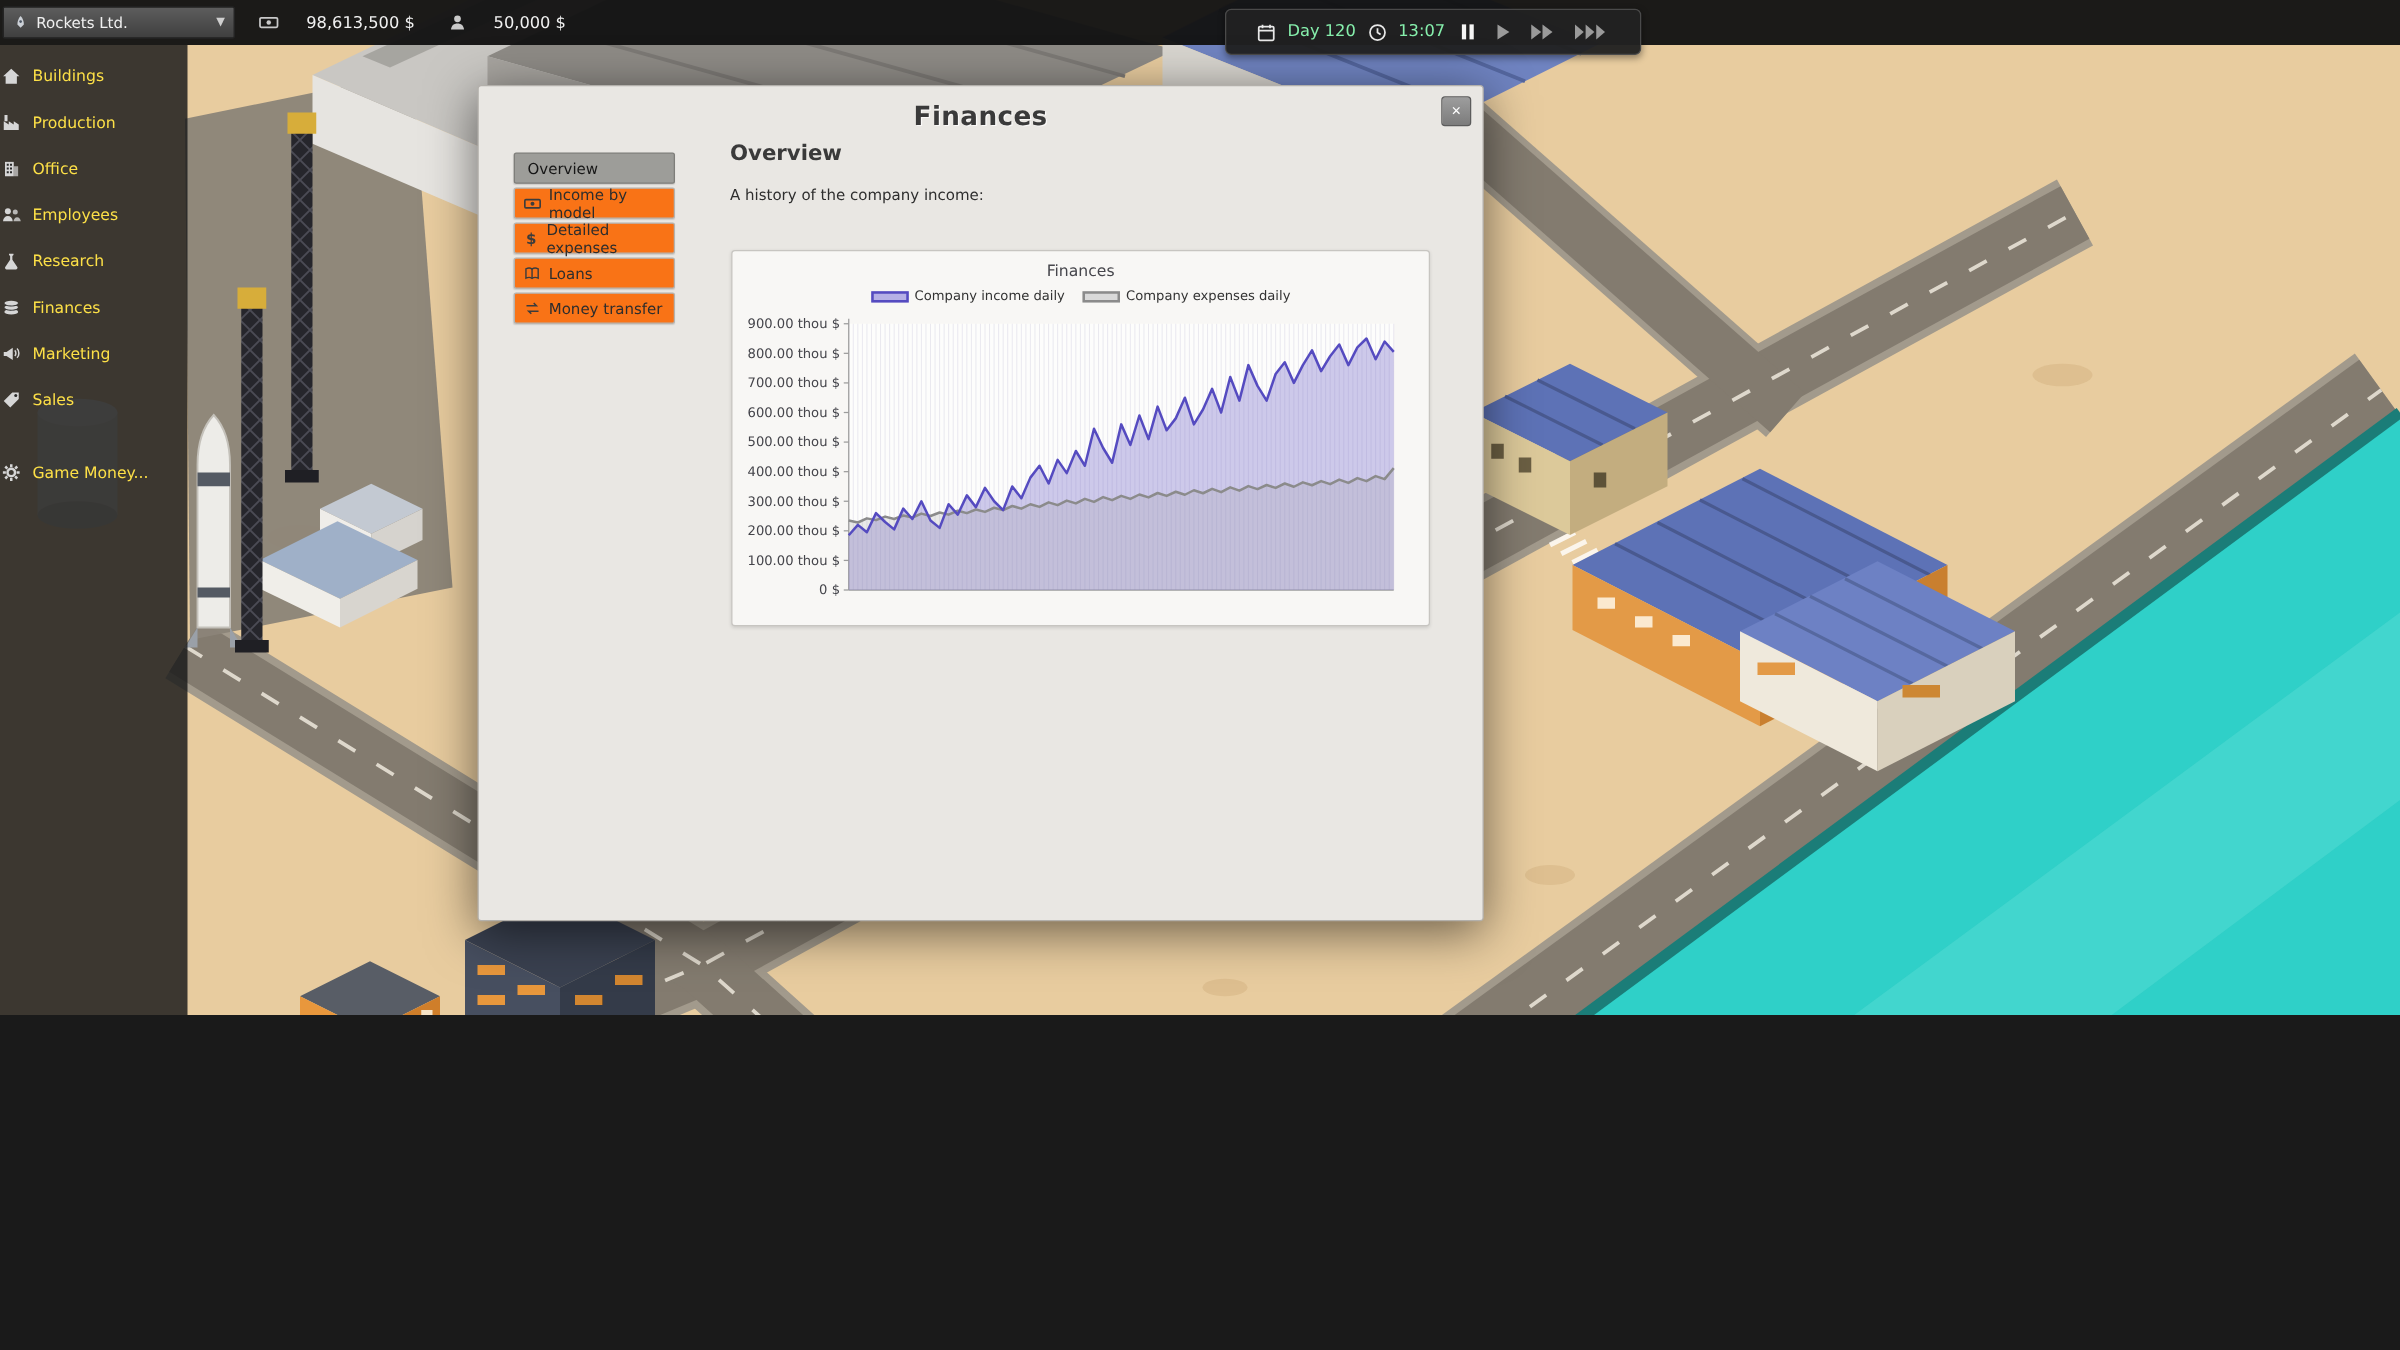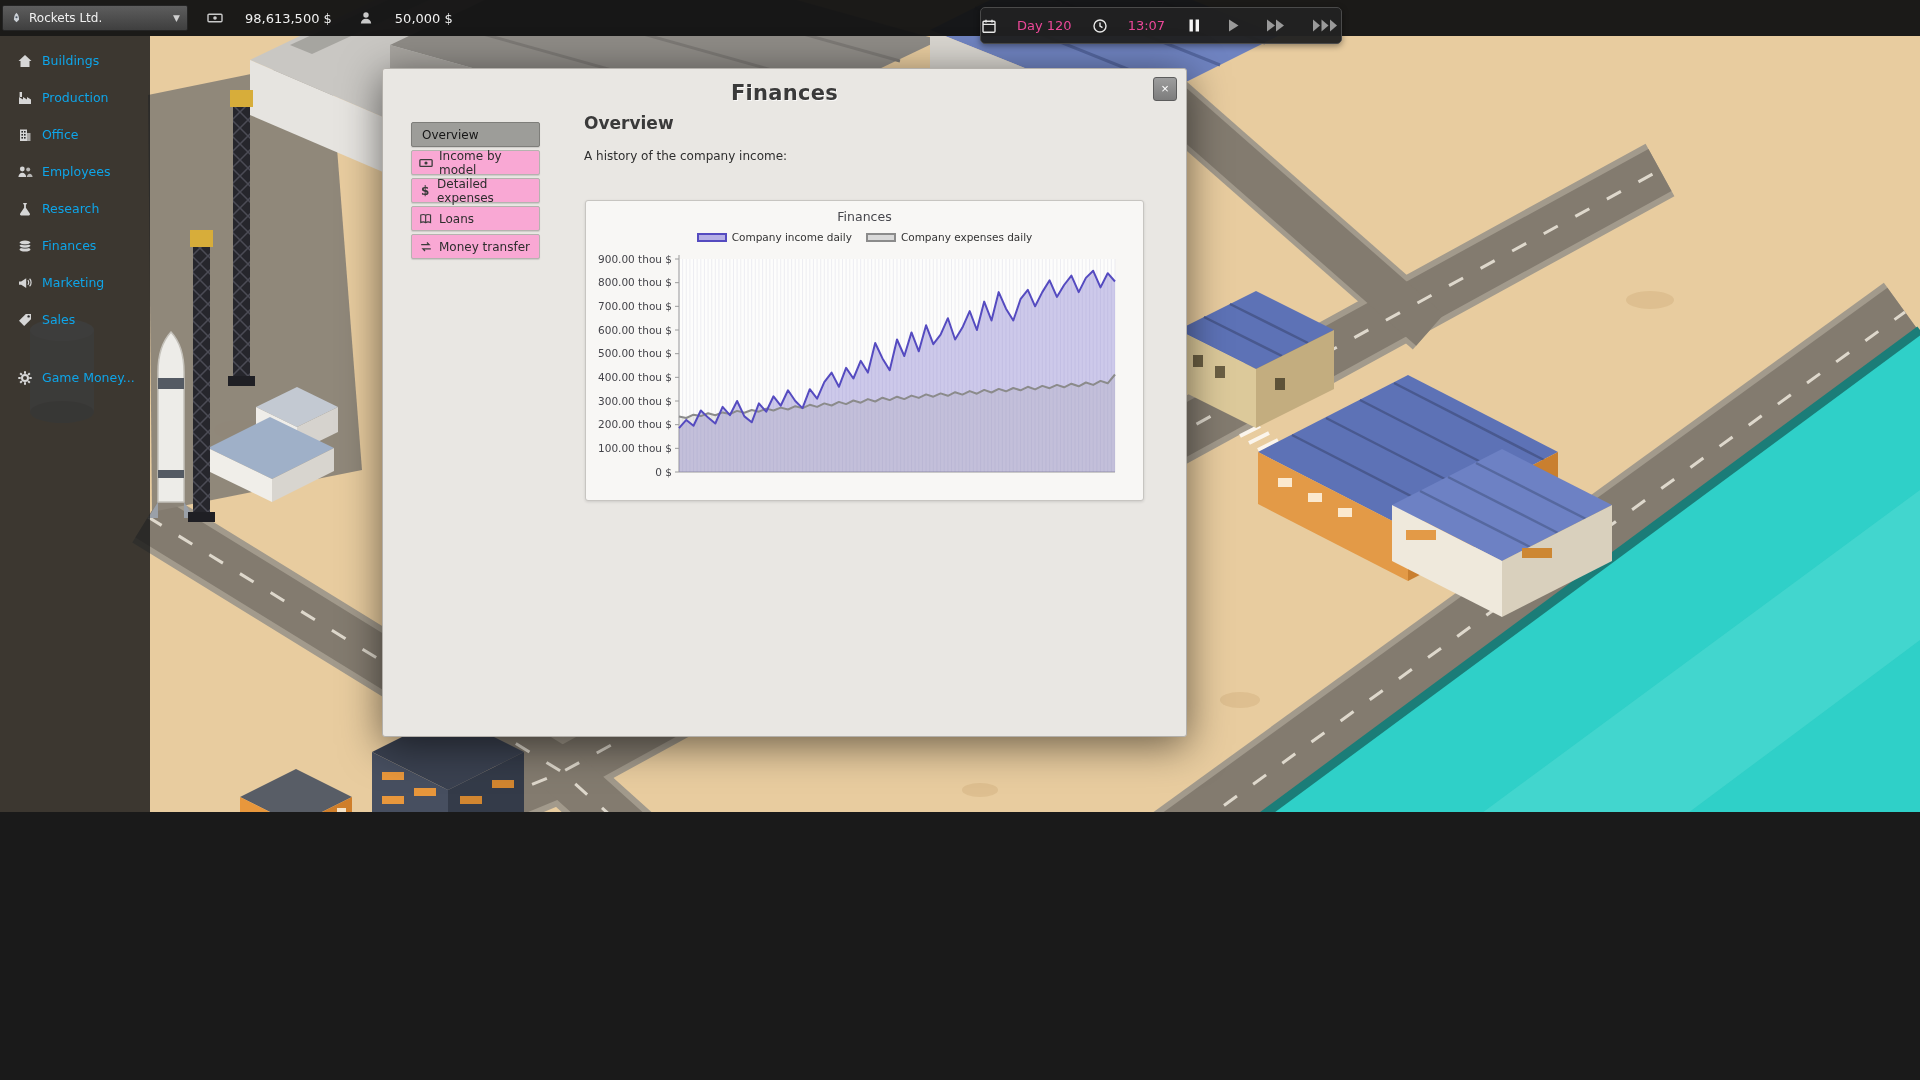--- a/index.html
+++ b/index.html
@@ -14,46 +14,46 @@
           background:linear-gradient(#5d5d5d,#3f3f3f);border:1px solid #242424;border-radius:2px;
           display:flex;align-items:center;padding:0 7px;gap:6px;font-size:12px;cursor:pointer;}
   #company-selector .dd-arrow{margin-left:auto;font-size:9px;color:#cfcfcf;}
   .stat{display:flex;align-items:center;gap:21px;font-size:13px;}
   .stat-cash{margin-left:18px;} .stat-payroll{margin-left:26px;}
   .icon-gray{color:#c9c9c9;}
 
   
   #time-panel{position:absolute;left:980px;top:7px;height:35px;z-index:7;
           background:rgba(33,33,33,.96);border:1px solid #4a4a4a;border-radius:5px;
-          display:flex;align-items:center;gap:20px;padding:0 0;color:#ec4899;font-size:13px;
+          display:flex;align-items:center;gap:9px;padding:0 24px;color:#86efac;font-size:13px;
           box-shadow:0 2px 6px rgba(0,0,0,.4);}
   .tbtn{background:none;border:none;padding:2px 3px;cursor:pointer;display:flex;align-items:center;}
   .tbtn svg{display:block;}
 
   
   #sidebar{position:absolute;left:0;top:36px;bottom:0;width:150px;z-index:5;
           background:rgba(26,26,26,.84);padding-top:6px;box-sizing:border-box;}
-  .side-item{height:37px;display:flex;align-items:center;gap:9px;padding-left:16px;
-          color:#0ea5e9;font-size:12.5px;cursor:pointer;}
+  .side-item{height:37px;display:flex;align-items:center;gap:9px;padding-left:0;
+          color:#fde047;font-size:12.5px;cursor:pointer;}
   .side-icon{width:17px;height:17px;color:#d6d6d6;display:flex;align-items:center;justify-content:center;}
   #game-menu-item{margin-top:21px;}
 
   
   #modal{position:absolute;left:382px;top:68px;width:803px;height:667px;z-index:10;
           background:#e9e7e3;border:1px solid #b3b0ab;border-radius:3px;
           box-shadow:0 8px 40px rgba(0,0,0,.55);}
   #modal-title{position:absolute;left:0;top:12px;width:100%;text-align:center;
           font-size:21px;font-weight:bold;color:#3a3a3a;text-shadow:1px 1px 0 rgba(255,255,255,.75);
           letter-spacing:.3px;}
   #modal-close{position:absolute;left:770px;top:8px;width:24px;height:24px;
           background:linear-gradient(#9d9d9d,#7c7c7c);border:1px solid #5c5c5c;border-radius:3px;
           color:#fff;font-size:13px;line-height:22px;text-align:center;cursor:pointer;padding:0;}
   .tabs{position:absolute;left:28px;top:53px;width:129px;display:flex;flex-direction:column;gap:3px;}
   .tab{height:25px;box-sizing:border-box;border:1px solid #b5b3af;border-radius:2px;
-          background:#f9a8d4;color:#2d2d2d;font-size:12px;display:flex;align-items:center;
+          background:#f97316;color:#2d2d2d;font-size:12px;display:flex;align-items:center;
           padding-left:7px;gap:6px;cursor:pointer;font-family:inherit;text-align:left;
           box-shadow:0 1px 1px rgba(0,0,0,.12);}
   .tab.selected{background:#9d9d99;border-color:#7e7e7a;color:#161616;}
   .tab-icon{width:14px;height:14px;display:flex;align-items:center;justify-content:center;
           color:#3c3c3c;font-weight:bold;font-size:12px;}
   #section-title{position:absolute;left:201px;top:44px;font-size:17px;font-weight:bold;color:#3a3a3a;}
   #section-desc{position:absolute;left:201px;top:80px;font-size:12px;color:#2e2e2e;}
 
   
   #chart-panel{position:absolute;left:202px;top:131px;width:559px;height:301px;

